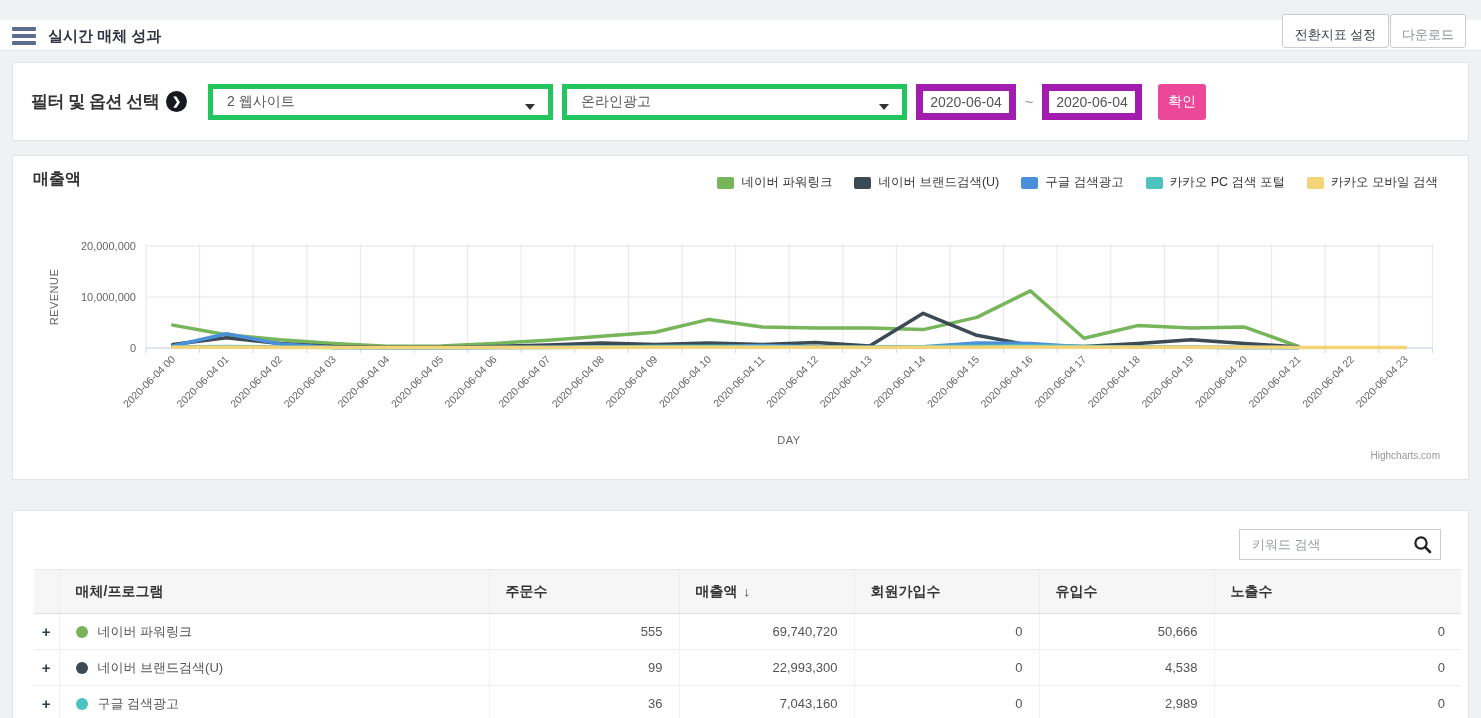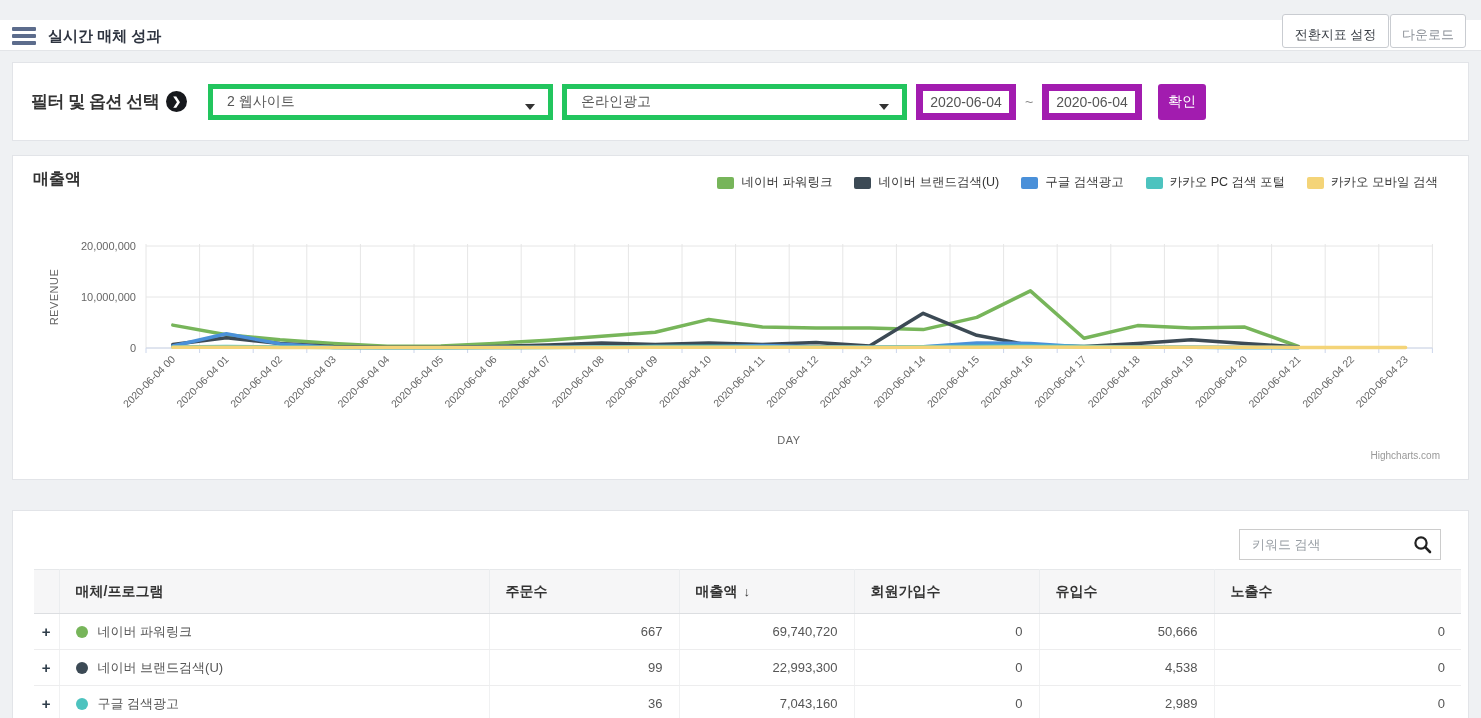--- a/index.html
+++ b/index.html
@@ -82,21 +82,21 @@
     <span>2 웹사이트</span>
     <i class="caret"></i>
   </div>
   <div class="dd">
     <span>온라인광고</span>
     <i class="caret"></i>
   </div>
   <input class="date-input" value="2020-06-04" style="">
   <span class="tilde">~</span>
   <input class="date-input" value="2020-06-04" style="">
-  <button class="confirm-btn" id="confirm-btn" style="background: #a21caf;">확인</button>
+  <button class="confirm-btn" id="confirm-btn" style="background: #ec4899;">확인</button>
 </div>
 
 <div class="card chart-card">
   <div class="chart-title">매출액</div>
   <div class="legend" id="chart-legend">
       <div class="legend-item">
         <span class="legend-swatch" style="background: rgb(119, 181, 90);"></span>
         <span class="legend-label">네이버 파워링크</span>
       </div>
       <div class="legend-item">
@@ -240,21 +240,21 @@
     </thead>
     <tbody id="table-body">
         <tr>
           <td class="expand">+</td>
           <td>
             <div class="media-cell">
               <span class="media-dot" style="background: rgb(119, 181, 90);"></span>
               <span>네이버 파워링크</span>
             </div>
           </td>
-          <td class="num">667</td>
+          <td class="num">555</td>
           <td class="num">69,740,720</td>
           <td class="num">0</td>
           <td class="num">50,666</td>
           <td class="num">0</td>
         </tr>
         <tr>
           <td class="expand">+</td>
           <td>
             <div class="media-cell">
               <span class="media-dot" style="background: rgb(60, 74, 85);"></span>

